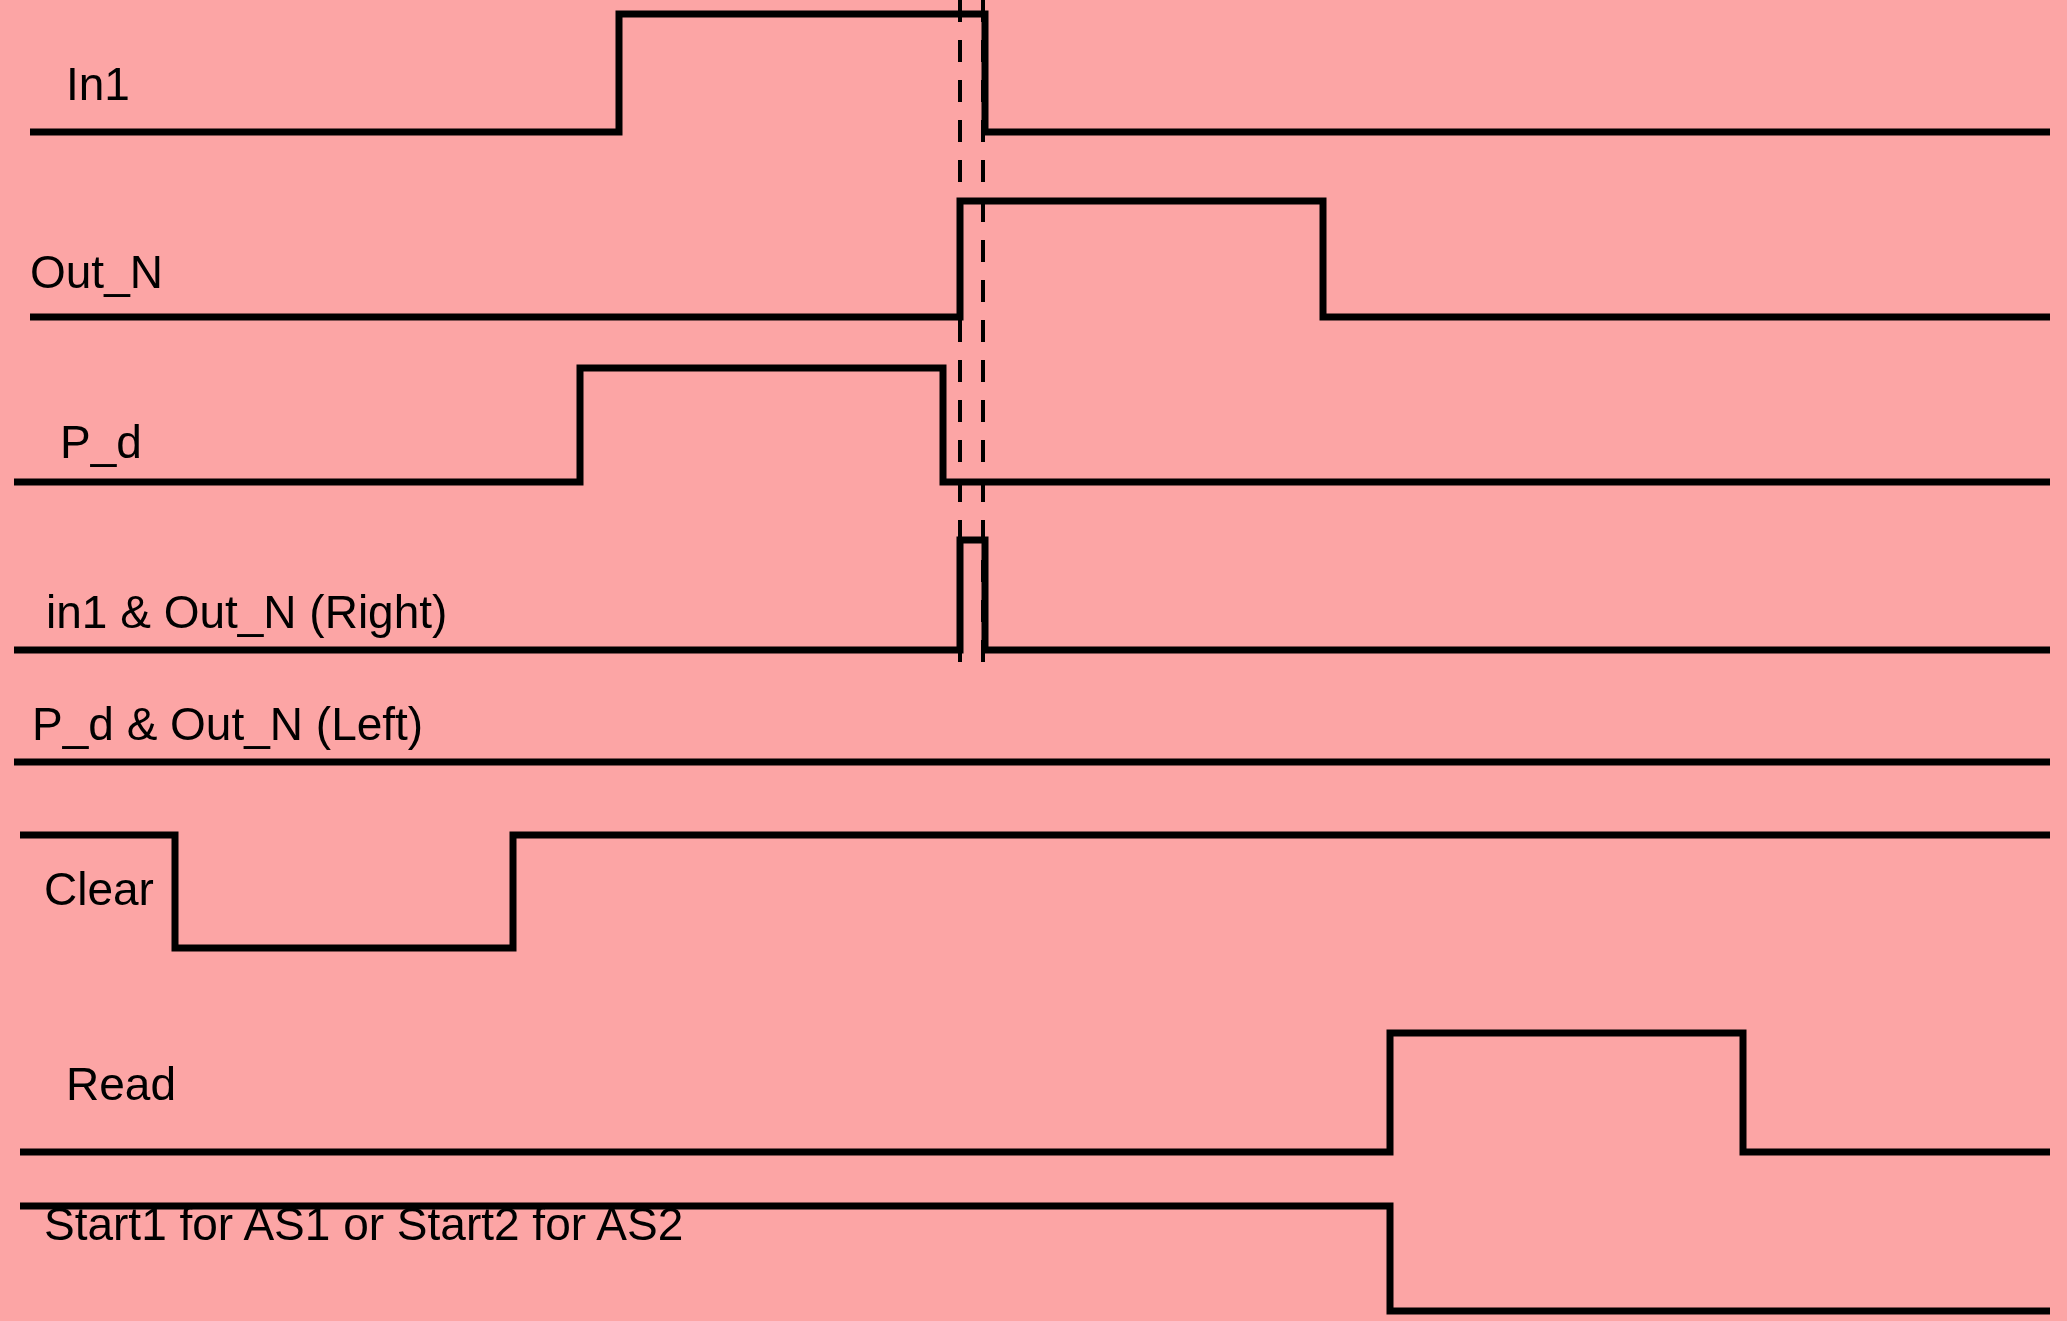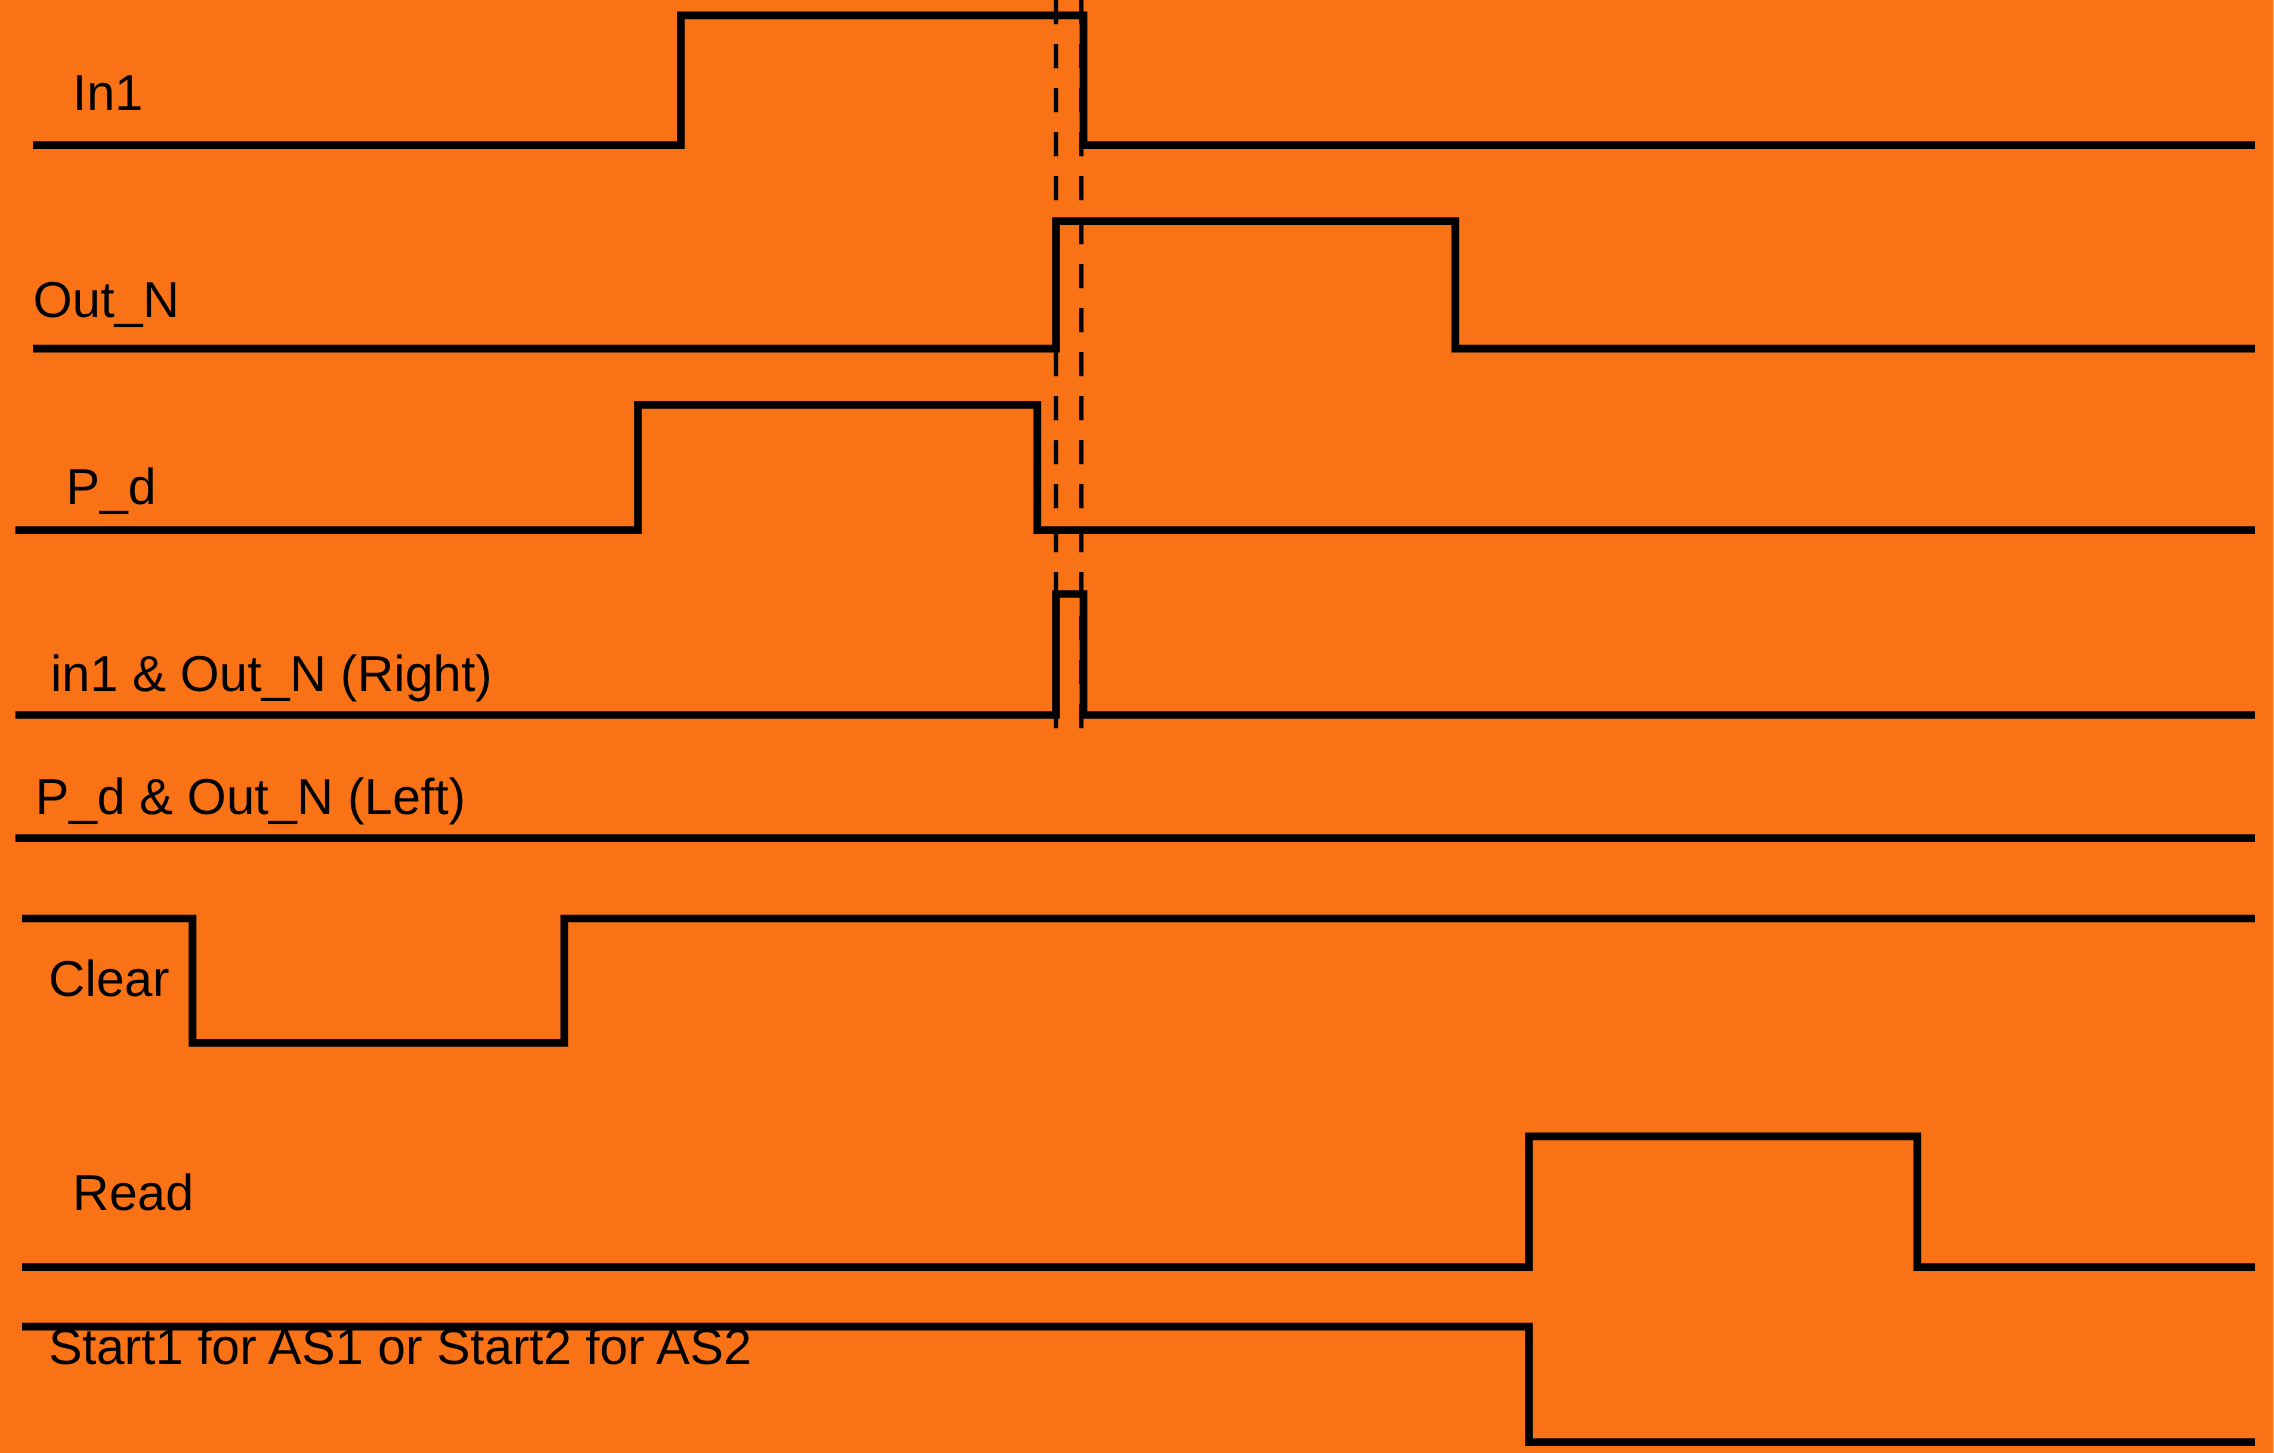--- a/index.html
+++ b/index.html
@@ -7,21 +7,21 @@
     padding: 0;
     background: #ffffff;
   }
   body {
     font-family: "Liberation Sans", sans-serif;
   }
   #diagram-root {
     position: relative;
     width: 2067px;
     height: 1321px;
-    background: #f97316;
+    background: #fca5a5;
     overflow: hidden;
   }
   #timing-svg {
     position: absolute;
     top: 0;
     left: 0;
     width: 2067px;
     height: 1321px;
     display: block;
   }

